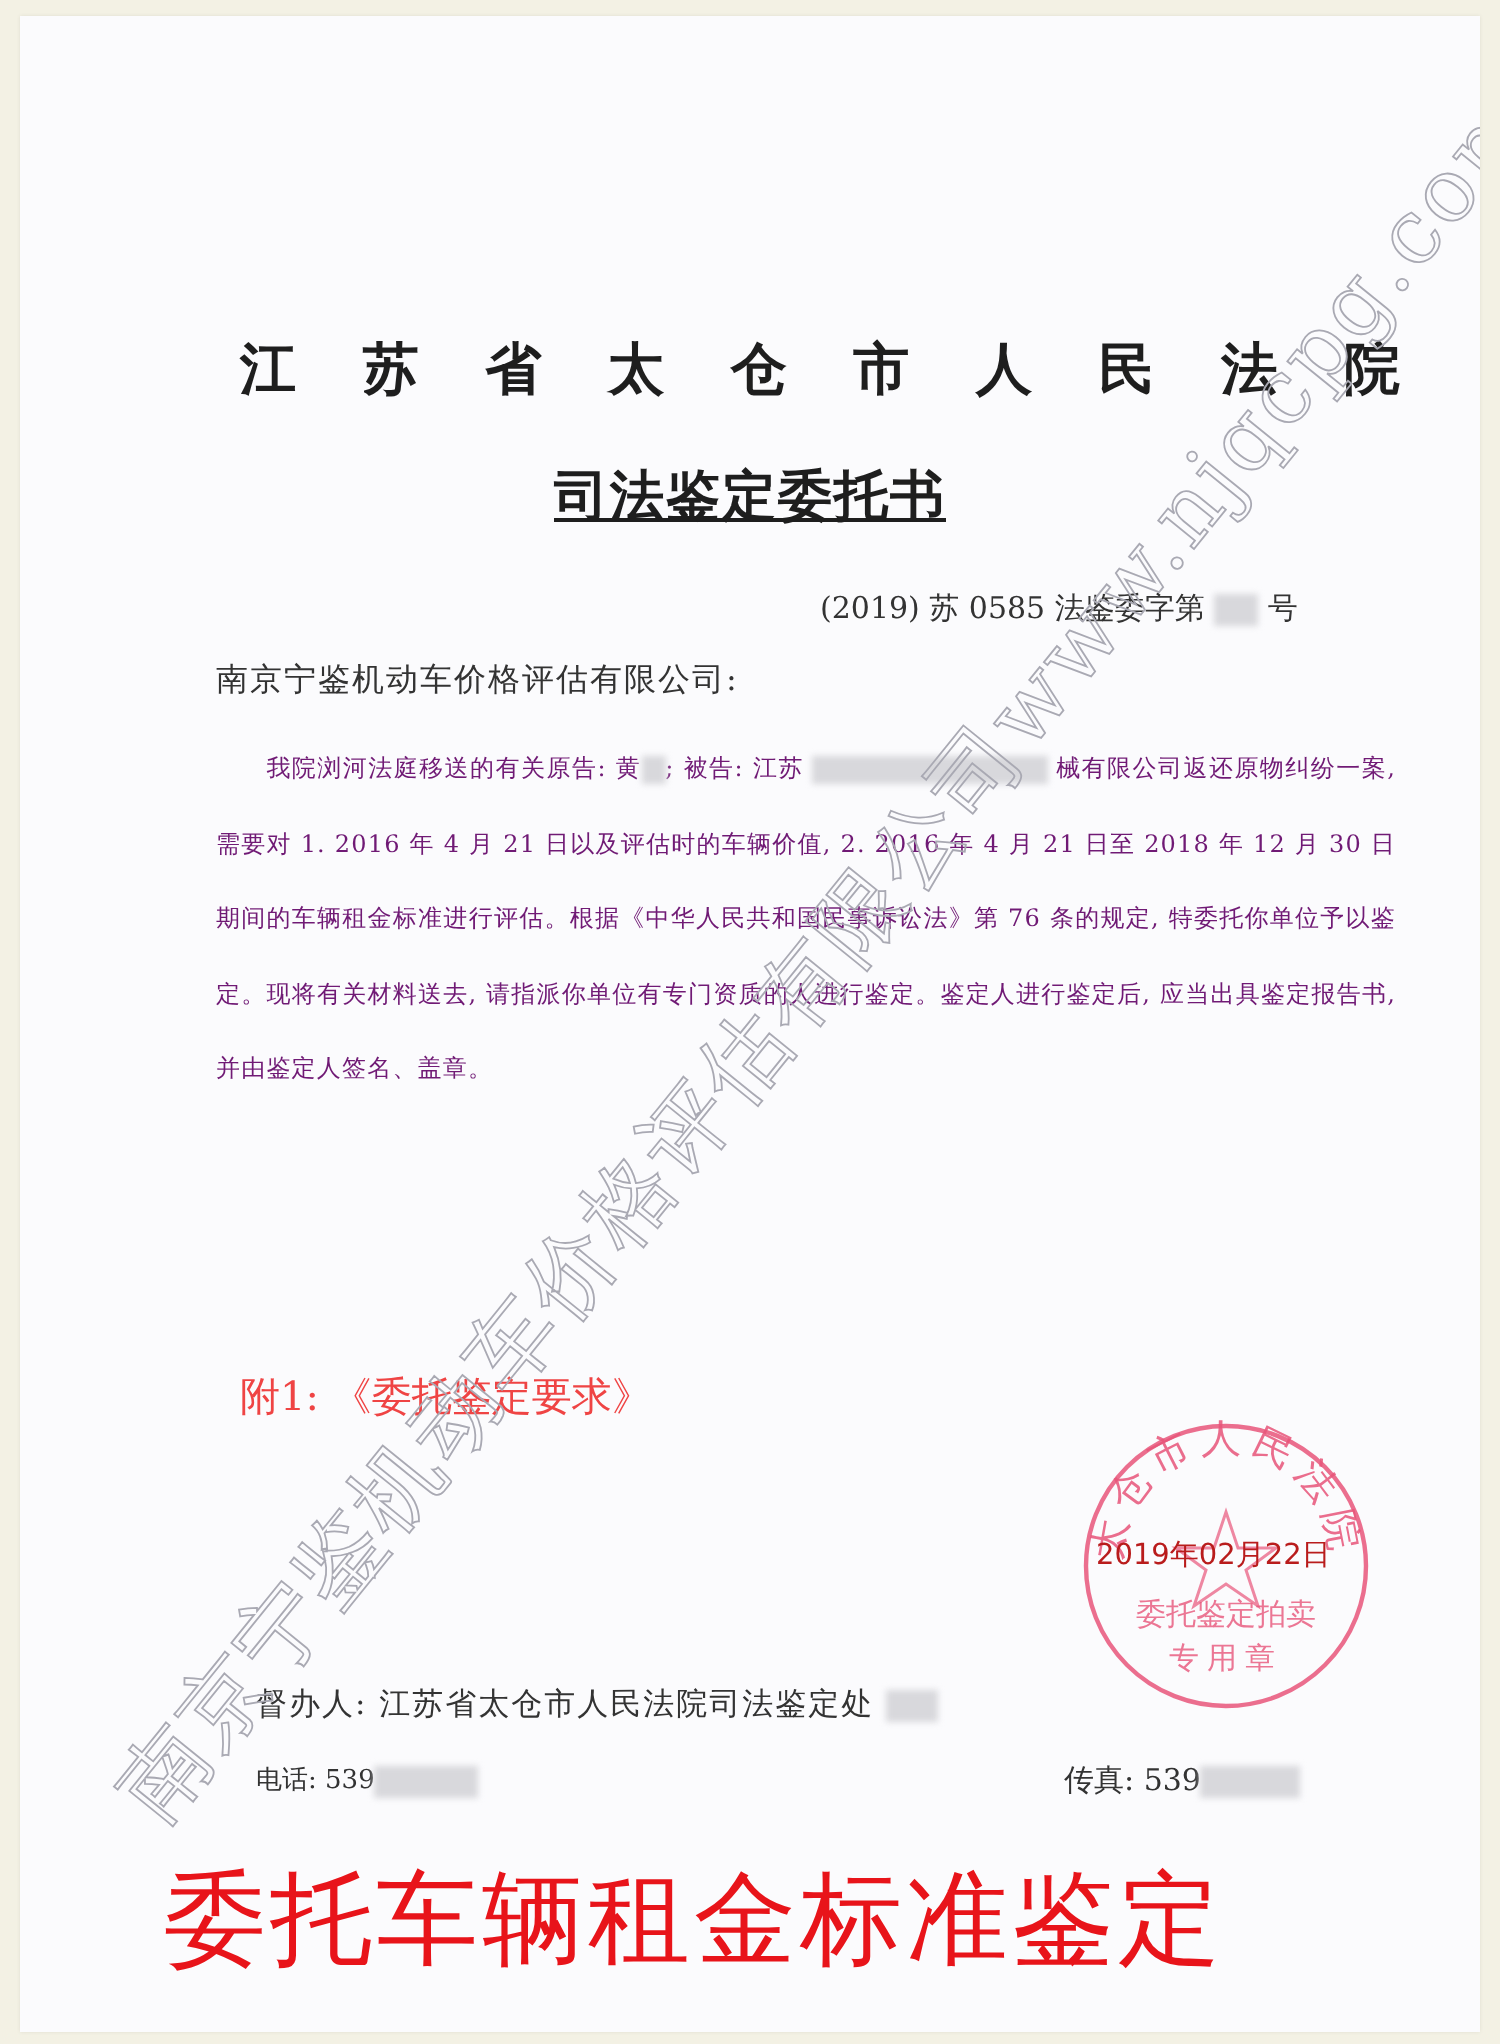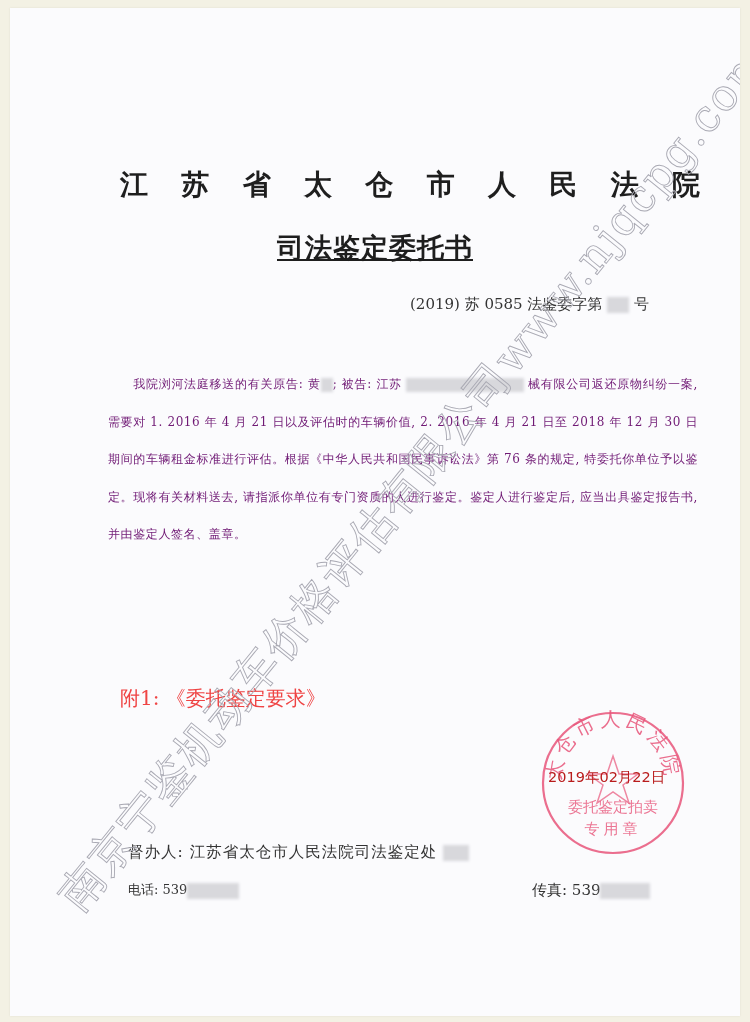--- a/index.html
+++ b/index.html
@@ -84,20 +84,21 @@
   </div>
 
   <div class="abs doc-title">司法鉴定委托书</div>
 
   <div class="abs ref-no">
     <span>(2019) 苏 0585 法鉴委字第</span>
     <span class="blur" style="width:22px;"></span>
     <span>号</span>
   </div>
 
+  <div class="abs addressee">南京宁鉴机动车价格评估有限公司:</div>
 
   <div class="abs body-text">
     <p class="indent">
       <span>我院浏河法庭移送的有关原告: 黄</span><span class="blur" style="width:12px;height:14px;"></span><span>; 被告: 江苏</span><span class="blur" style="width:118px;height:14px;margin:0 4px;"></span><span>械有限公司返还原物纠纷一案, 需要对 1. 2016 年 4 月 21 日以及评估时的车辆价值, 2. 2016 年 4 月 21 日至 2018 年 12 月 30 日期间的车辆租金标准进行评估。根据《中华人民共和国民事诉讼法》第 76 条的规定, 特委托你单位予以鉴定。现将有关材料送去, 请指派你单位有专门资质的人进行鉴定。鉴定人进行鉴定后, 应当出具鉴定报告书, 并由鉴定人签名、盖章。</span>
     </p>
   </div>
 
   <div class="abs attach">附1: 《委托鉴定要求》</div>
 
   <svg class="abs stamp" viewBox="0 0 150 150">
@@ -124,17 +125,18 @@
   <div class="abs phone">
     <span>电话:</span>
     <span>539</span><span class="blur" style="width:52px;"></span>
   </div>
 
   <div class="abs fax">
     <span>传真:</span>
     <span>539</span><span class="blur" style="width:50px;"></span>
   </div>
 
+  <div class="abs banner">委托车辆租金标准鉴定</div>
 
   <svg class="watermark" viewBox="0 0 730 1008">
     <text class="wm-text" transform="translate(70,905) rotate(-51)">南京宁鉴机动车价格评估有限公司www.njqcpg.com</text>
   </svg>
 </div>
 
 </body></html>

